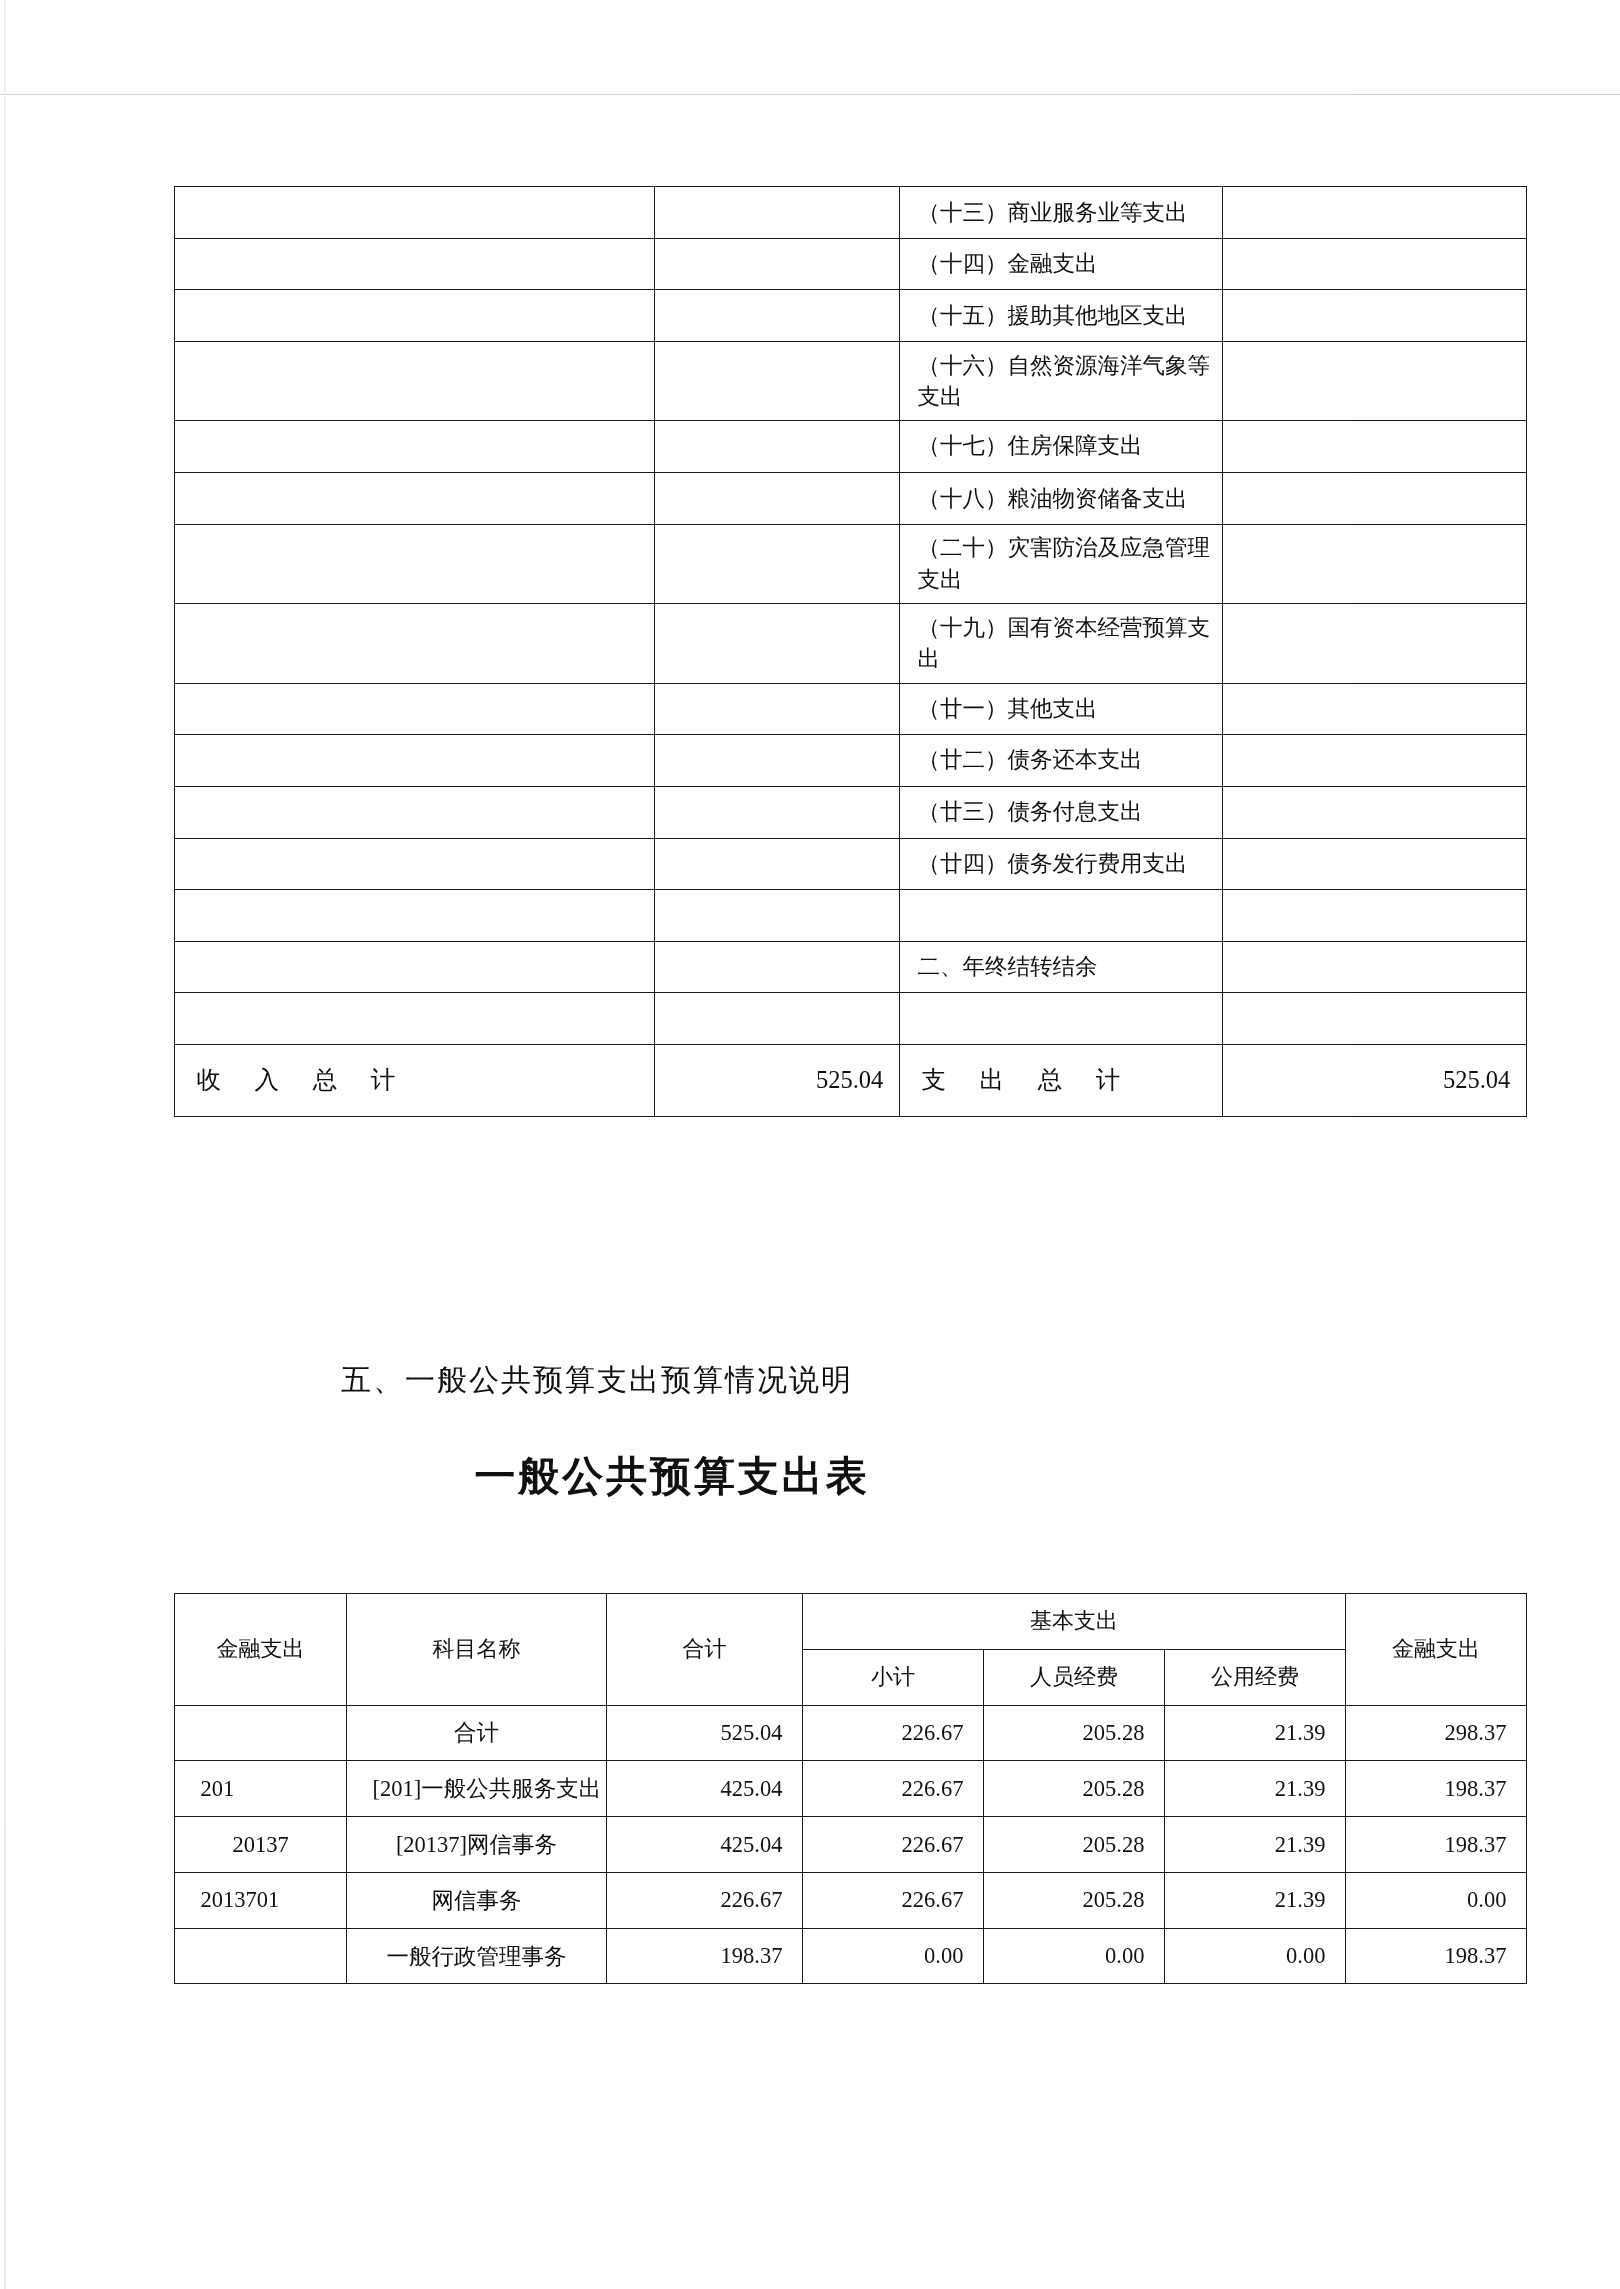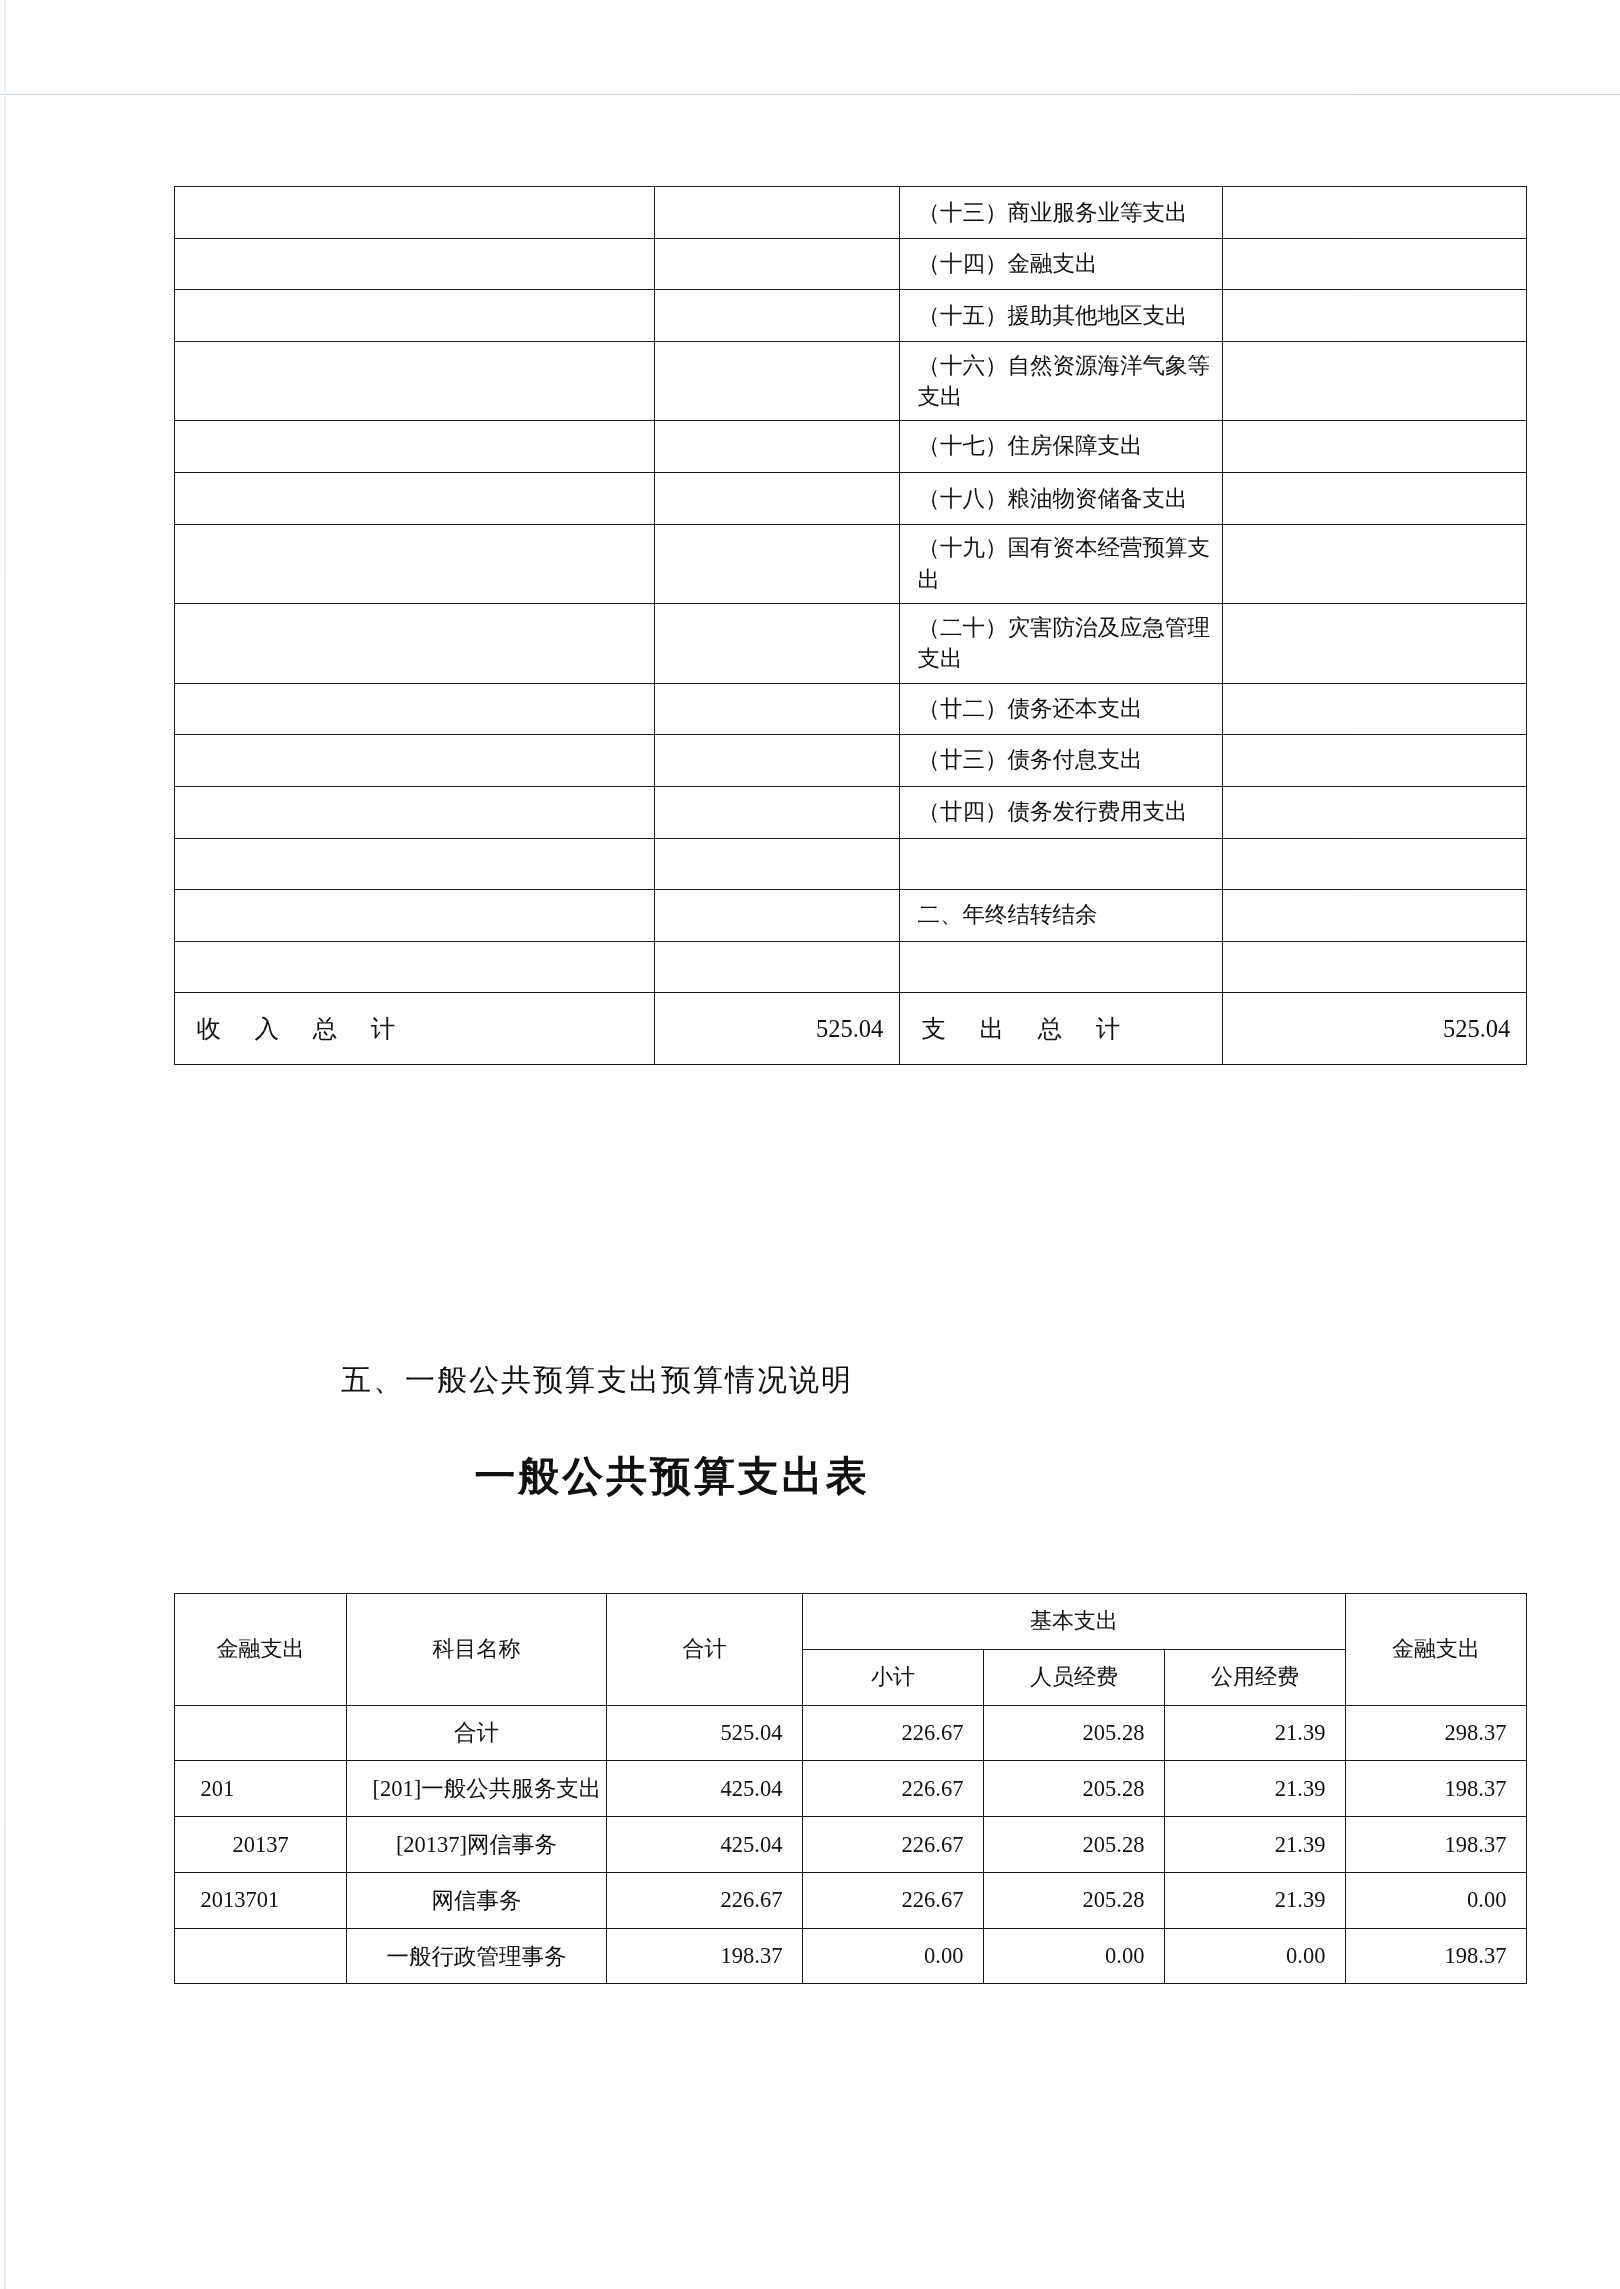--- a/index.html
+++ b/index.html
@@ -193,27 +193,33 @@
       </tr>
       <tr>
         <td class="cell-text"></td>
         <td class="cell-num"></td>
         <td class="cell-text two-line">（十八）粮油物资储备支出</td>
         <td class="cell-num"></td>
       </tr>
       <tr>
         <td class="cell-text"></td>
         <td class="cell-num"></td>
+        <td class="cell-text two-line">（二十）灾害防治及应急管理支出</td>
+        <td class="cell-num"></td>
+      </tr>
+      <tr>
+        <td class="cell-text"></td>
+        <td class="cell-num"></td>
         <td class="cell-text two-line">（十九）国有资本经营预算支出</td>
         <td class="cell-num"></td>
       </tr>
       <tr>
         <td class="cell-text"></td>
         <td class="cell-num"></td>
-        <td class="cell-text two-line">（二十）灾害防治及应急管理支出</td>
+        <td class="cell-text">（廿一）其他支出</td>
         <td class="cell-num"></td>
       </tr>
       <tr>
         <td class="cell-text"></td>
         <td class="cell-num"></td>
         <td class="cell-text">（廿二）债务还本支出</td>
         <td class="cell-num"></td>
       </tr>
       <tr>
         <td class="cell-text"></td>

